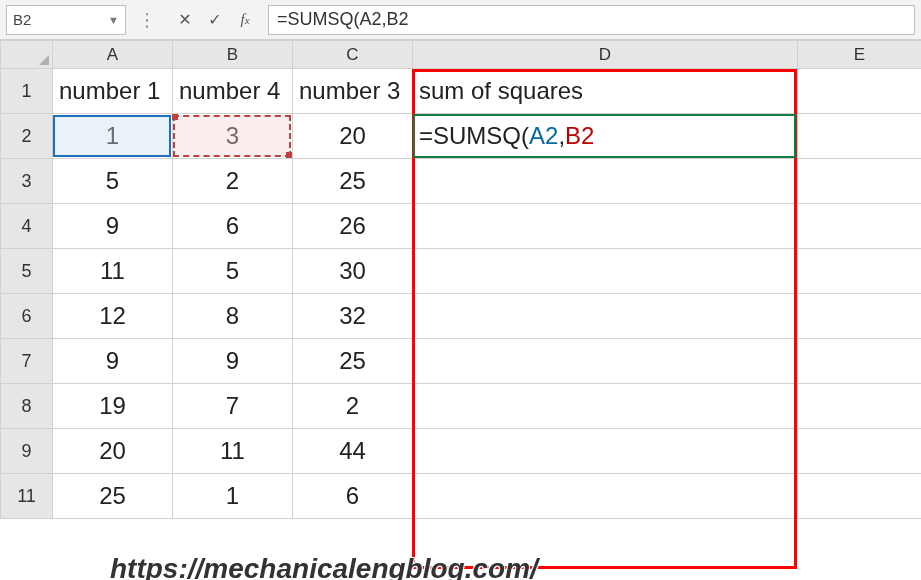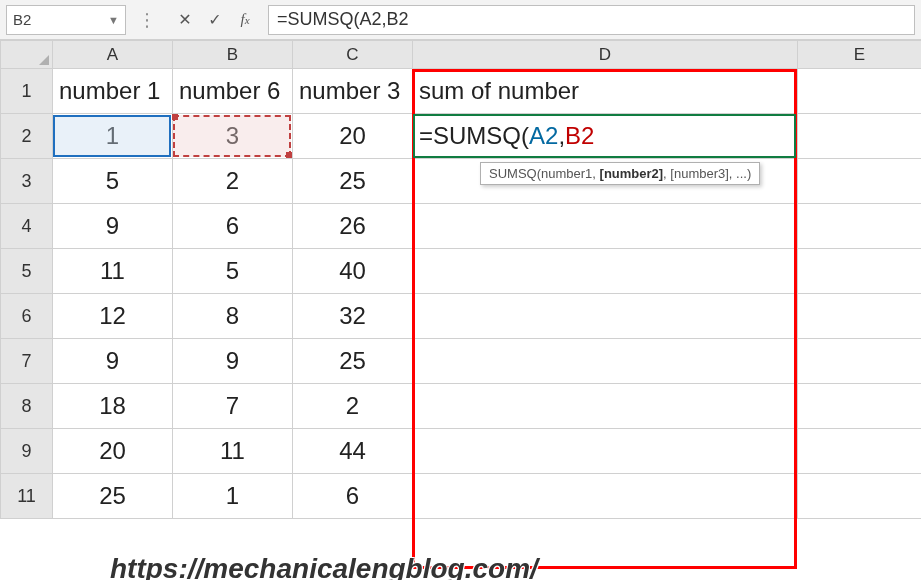--- a/index.html
+++ b/index.html
@@ -216,23 +216,23 @@
     <th class="col-head">A</th>
     <th class="col-head">B</th>
     <th class="col-head">C</th>
     <th class="col-head">D</th>
     <th class="col-head">E</th>
   </tr>
 
   <tr>
     <th class="row-head">1</th>
     <td class="cell left">number 1</td>
-    <td class="cell left">number 6</td>
+    <td class="cell left">number 4</td>
     <td class="cell left">number 3</td>
-    <td class="cell left">sum of number</td>
+    <td class="cell left">sum of squares</td>
     <td class="cell"></td>
   </tr>
 
   <tr>
     <th class="row-head">2</th>
     <td class="cell">1</td>
     <td class="cell">3</td>
     <td class="cell">20</td>
     <td class="cell left formula-text">
       <span>=SUMSQ(</span><span class="blue">A2</span><span>,</span><span class="red">B2</span>
@@ -253,21 +253,21 @@
     <td class="cell">9</td>
     <td class="cell">6</td>
     <td class="cell">26</td>
     <td class="cell"></td>
     <td class="cell"></td>
   </tr>
   <tr>
     <th class="row-head">5</th>
     <td class="cell">11</td>
     <td class="cell">5</td>
-    <td class="cell">40</td>
+    <td class="cell">30</td>
     <td class="cell"></td>
     <td class="cell"></td>
   </tr>
   <tr>
     <th class="row-head">6</th>
     <td class="cell">12</td>
     <td class="cell">8</td>
     <td class="cell">32</td>
     <td class="cell"></td>
     <td class="cell"></td>
@@ -275,21 +275,21 @@
   <tr>
     <th class="row-head">7</th>
     <td class="cell">9</td>
     <td class="cell">9</td>
     <td class="cell">25</td>
     <td class="cell"></td>
     <td class="cell"></td>
   </tr>
   <tr>
     <th class="row-head">8</th>
-    <td class="cell">18</td>
+    <td class="cell">19</td>
     <td class="cell">7</td>
     <td class="cell">2</td>
     <td class="cell"></td>
     <td class="cell"></td>
   </tr>
   <tr>
     <th class="row-head">9</th>
     <td class="cell">20</td>
     <td class="cell">11</td>
     <td class="cell">44</td>
@@ -305,18 +305,15 @@
     <td class="cell"></td>
   </tr>
 </tbody>
     </table>
 
 <div class="red-box" style="left:412px; top:29px; width:385px; height:500px;"></div>
 <div class="sel-A2" style="left:53px; top:75px; width:118px; height:42px;"></div>
 <div class="sel-B2" style="left:173px; top:75px; width:118px; height:42px;"></div>
 <div class="active-cell" style="left:413px; top:74px; width:383px; height:44px;"></div>
 
-<div class="tooltip" style="left:480px; top:122px;">
-  <span>SUMSQ</span>(number1, <b>[number2]</b>, [number3], ...)
-</div>
 
 <div class="watermark" style="left:110px; top:472px;">https://mechanicalengblog.com/</div>
 </div>
 
 </body></html>

